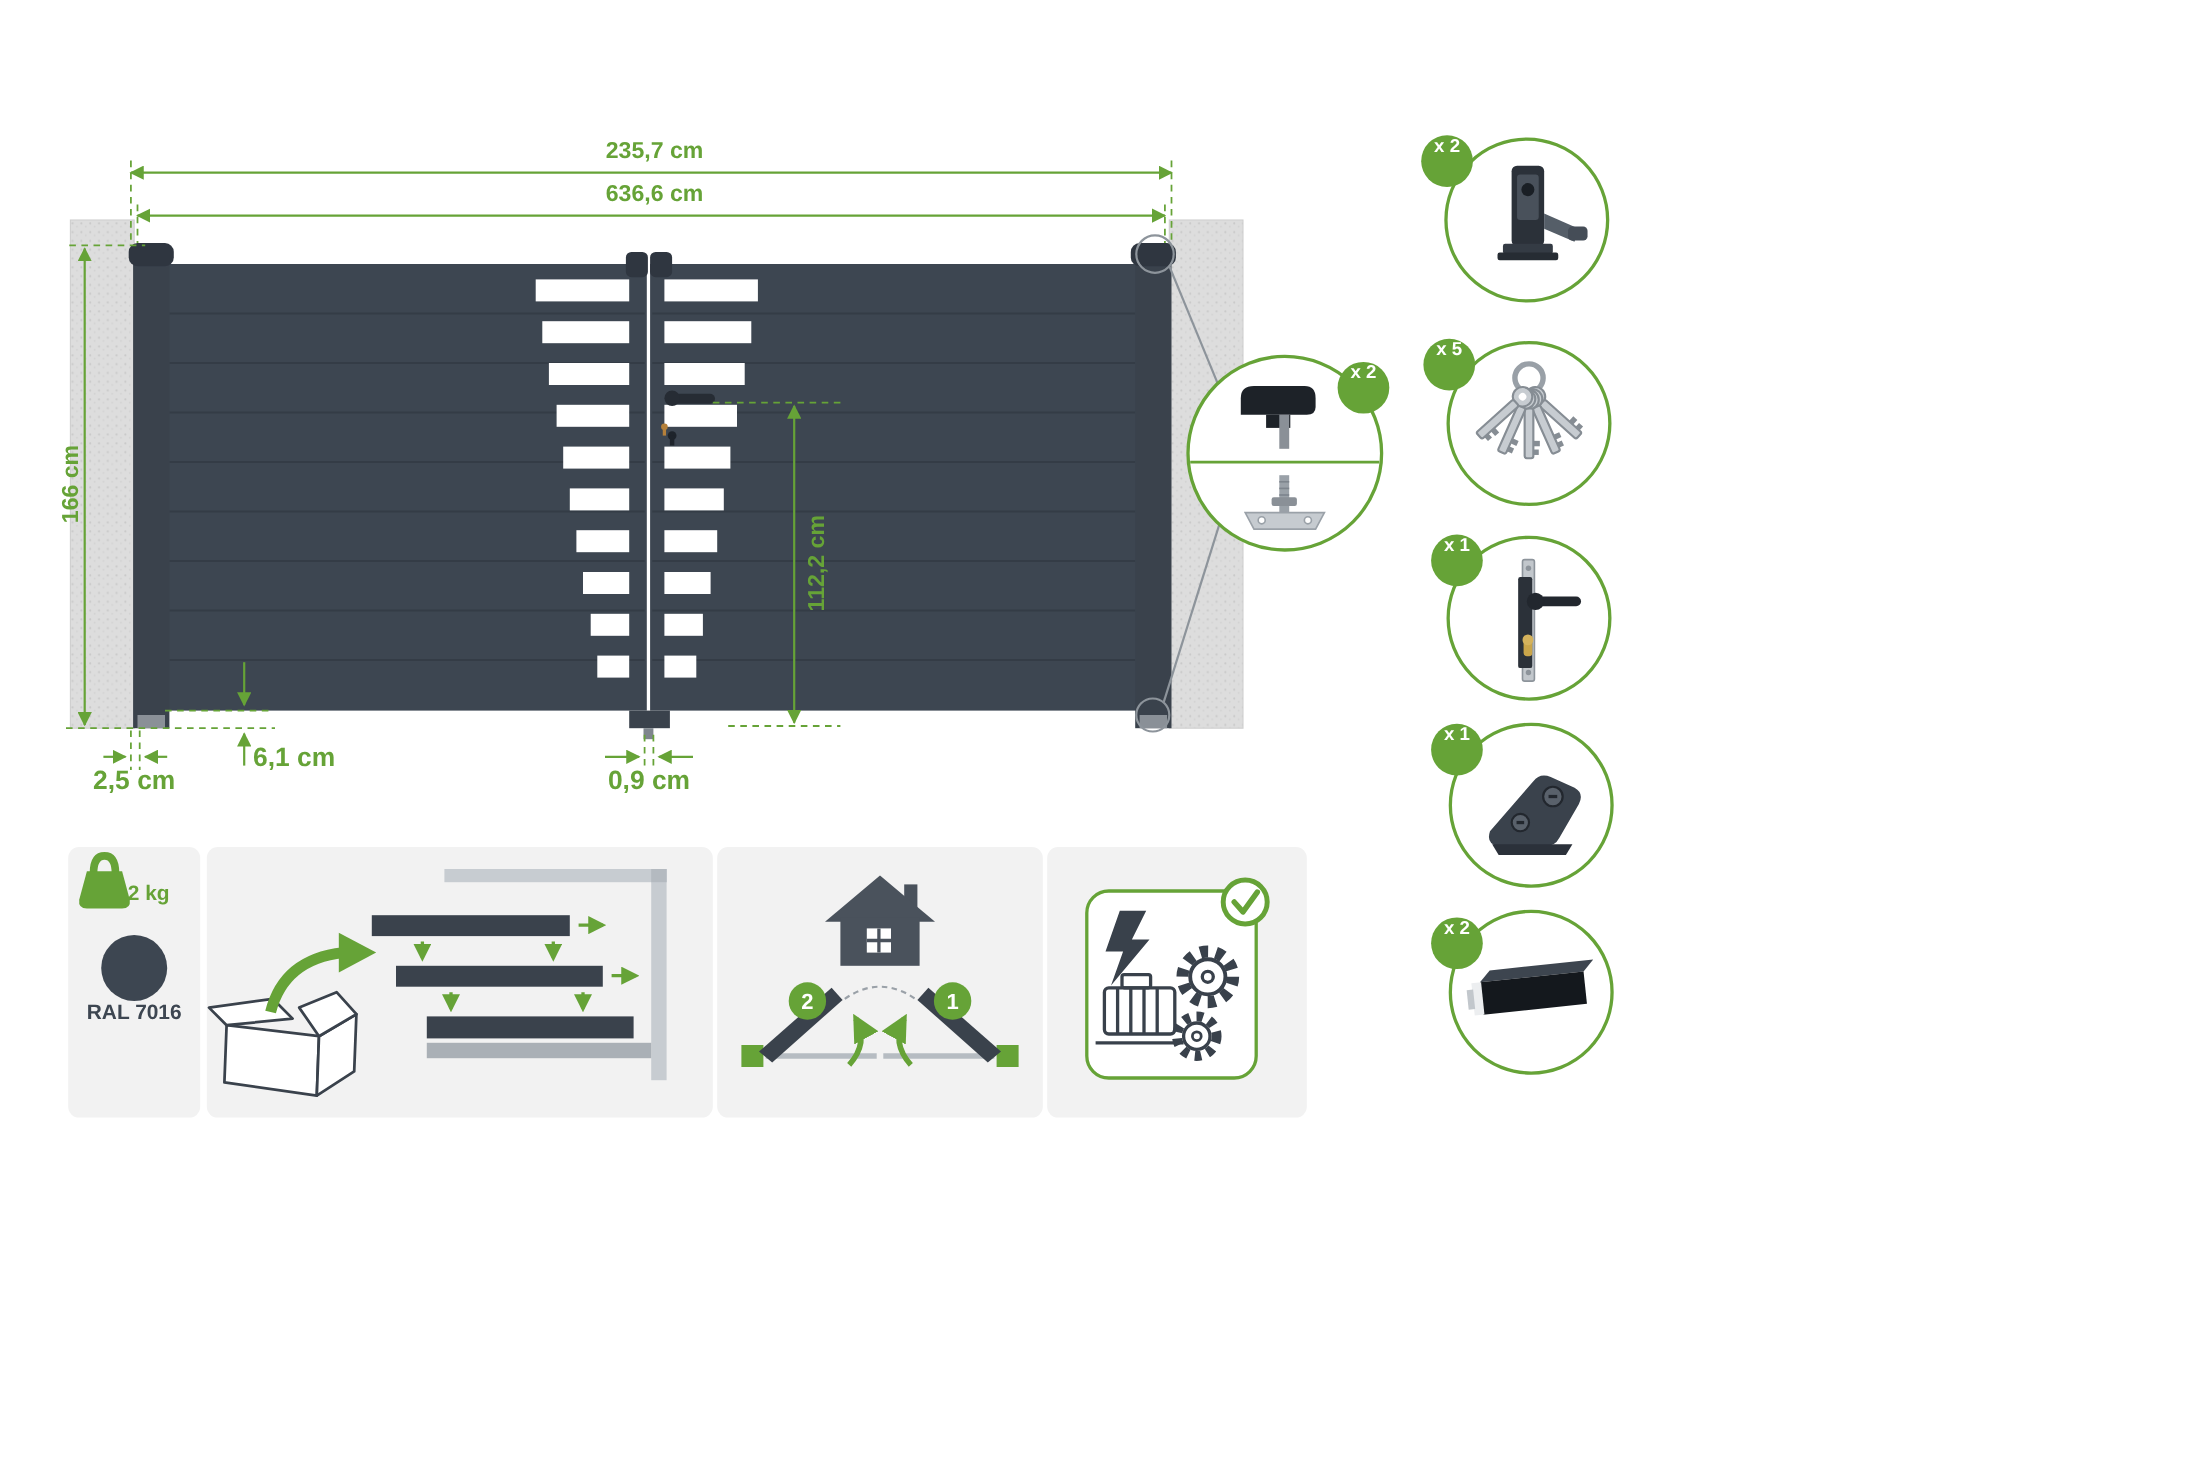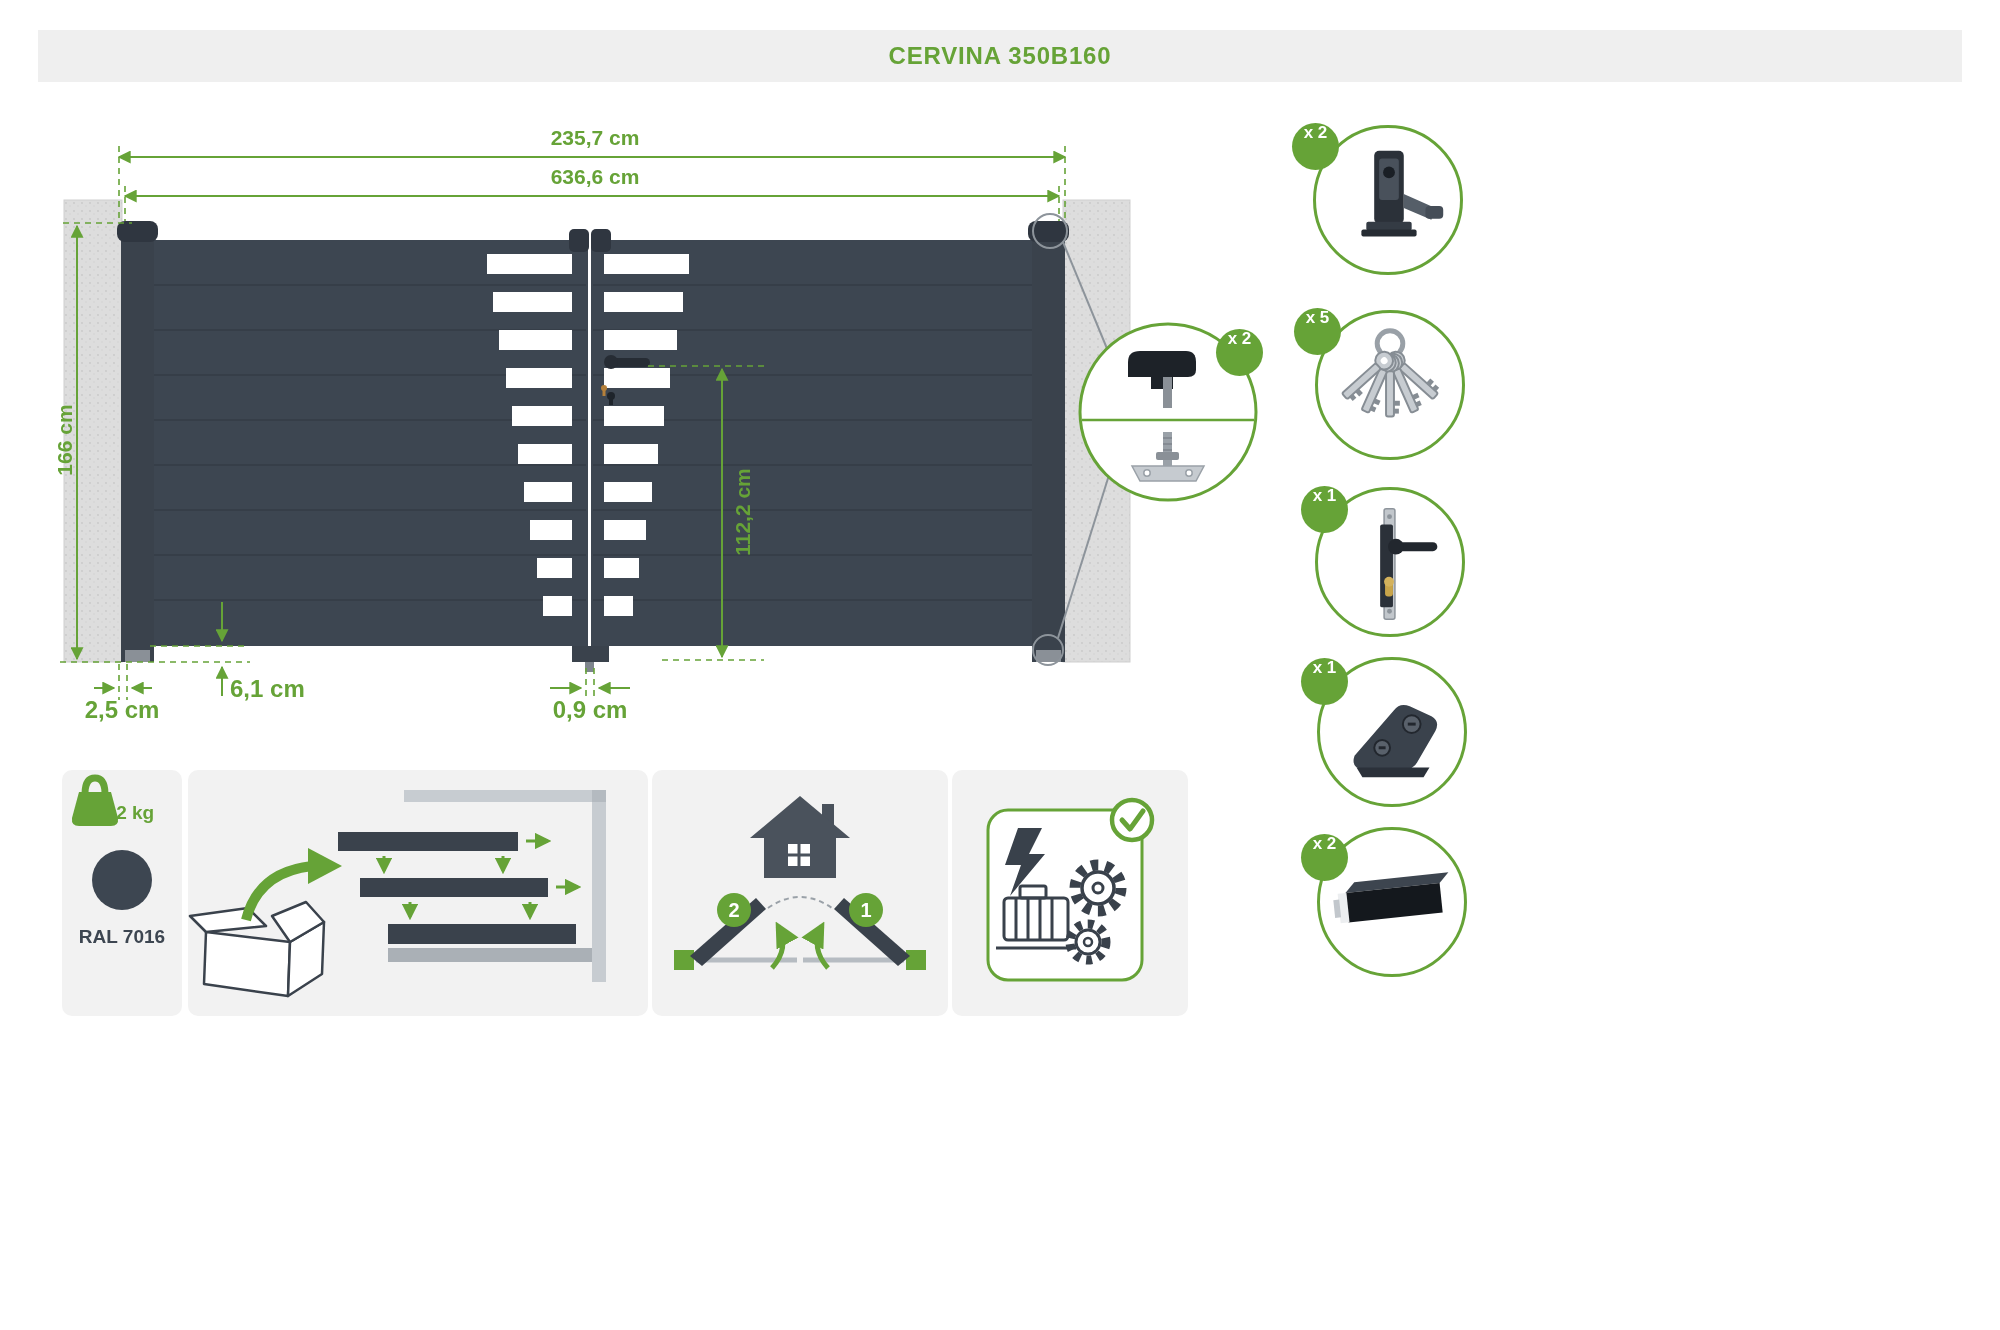--- a/index.html
+++ b/index.html
@@ -30,30 +30,27 @@
     display:flex; align-items:center; justify-content:center; z-index:4; }
   .acc-circle svg { width:142px; height:142px; }
 
   .info-box { position:absolute; background:var(--panel); border-radius:10px; overflow:hidden; }
   .info-box > svg { position:absolute; left:0; top:0; }
 
   .spec-box { display:flex; flex-direction:column; align-items:center; padding-top:22px; }
   .spec-box .w-icon { width:66px; height:58px; }
   .w-text { color:var(--accent); font-weight:bold; font-size:19px; margin-top:10px; }
   .ral-dot { width:60px; height:60px; border-radius:50%; background:var(--gate); margin-top:26px; }
-  .ral-text { color:var(--gate); font-weight:bold; font-size:19px; margin-top:16px; }
+  .ral-text { color:var(--gate); font-weight:bold; font-size:19px; }
 </style>
 </head>
 <body>
 
 <div class="page">
 
-  <header class="titlebar">
-    <h1>CERVINA 350B160</h1>
-  </header>
 
   <svg class="gate-svg" width="1300" height="840" viewBox="0 0 1300 840">
     <defs>
       <marker id="arG" viewBox="0 0 10 10" refX="9" refY="5" markerWidth="6.5" markerHeight="6.5" orient="auto-start-reverse">
         <path d="M0,0 L10,5 L0,10 z" fill="#66A337"></path>
       </marker>
       <pattern id="speckle" width="8" height="8" patternUnits="userSpaceOnUse">
         <rect width="8" height="8" fill="#DDDDDD"></rect>
         <circle cx="2" cy="3" r="0.9" fill="#C8C8C8"></circle>
         <circle cx="6" cy="6" r="0.8" fill="#D2D2D2"></circle>

